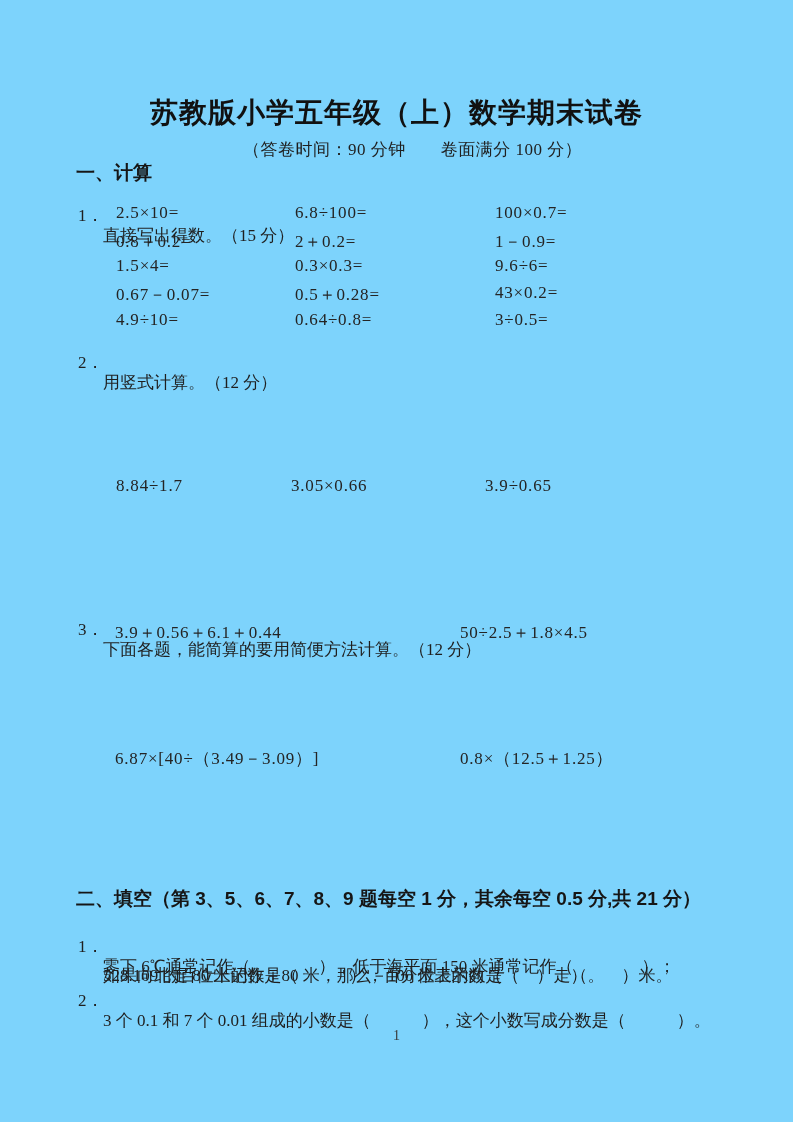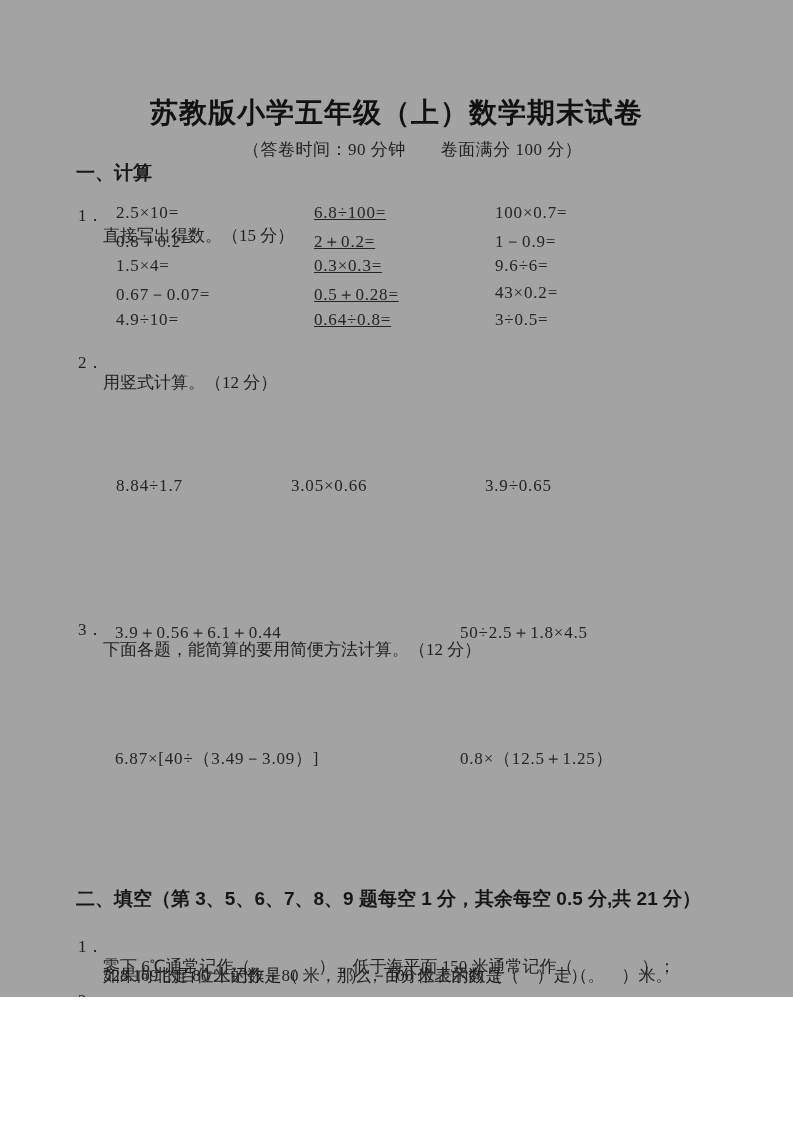--- a/index.html
+++ b/index.html
@@ -1,20 +1,20 @@
 <!DOCTYPE html>
 <html><head>
 <meta charset="utf-8">
 <style>
   html, body { margin: 0; padding: 0; background: #ffffff; }
   .page {
     position: relative;
     width: 793px;
-    height: 997px;
-    background: #a3a3a3;
+    height: 1122px;
+    background: #7dd3fc;
     color: #1f1f1f;
     font-family: "Liberation Serif", serif;
     overflow: hidden;
   }
   .title {
     position: absolute;
     top: 94px; left: 0; width: 100%;
     margin: 0;
     text-align: center;
     font-family: "Liberation Sans", sans-serif;
@@ -60,21 +60,21 @@
     position: absolute;
     white-space: pre;
     letter-spacing: 0.8px;
     font-size: 17px;
     color: #242424;
     margin-left: 18px;
   }
   
   .q1r1 { top: 203px; } .q1r2 { top: 230px; } .q1r3 { top: 256px; }
   .q1r4 { top: 283px; } .q1r5 { top: 310px; }
-  .c1 { left: 98px; } .c2 { left: 296px; text-decoration: underline; } .c3 { left: 477px; }
+  .c1 { left: 98px; } .c2 { left: 277px; } .c3 { left: 477px; }
   
   .q2r1 { top: 355px; } .q2r2 { top: 476px; padding-left: 40px; }
   .q2c1 { left: 98px; } .q2c2 { left: 273px; } .q2c3 { left: 467px; }
   
   .q3r1 { top: 621px; } .q3r2 { top: 747px; }
   .q3c1 { left: 97px; } .q3c2 { left: 442px; }
   
   .lq1 { top: 184px; } .lq2 { top: 331px; } .lq3 { top: 598px; }
   .f1a { top: 915px; } .f1b { top: 944px; }
   .f2a { top: 969px; } .f2b { top: 944px; }

